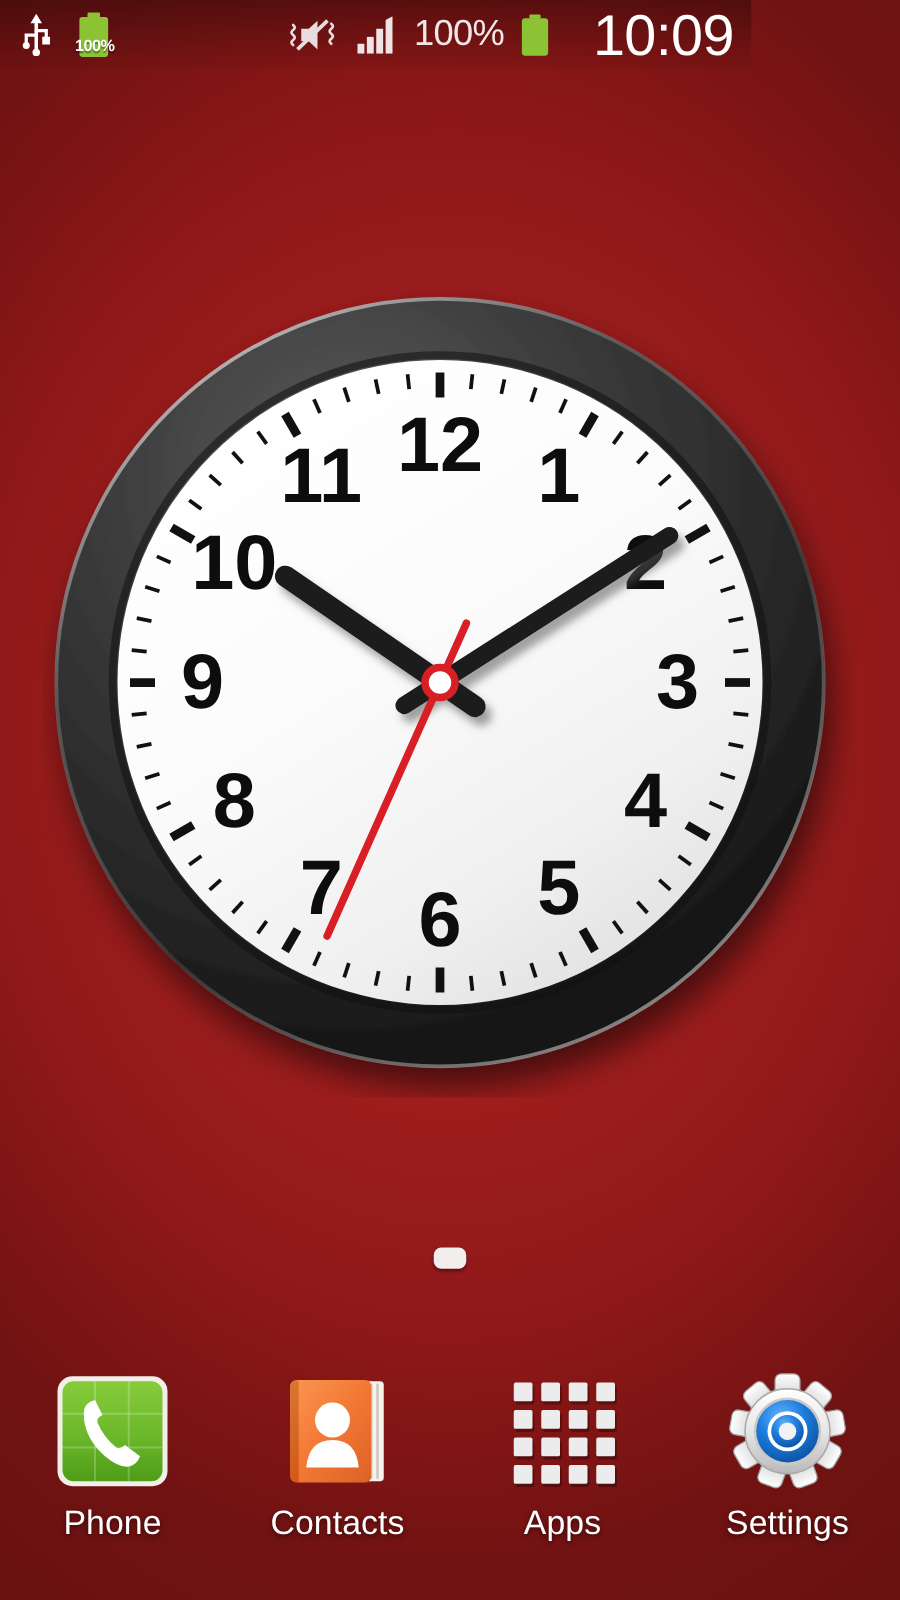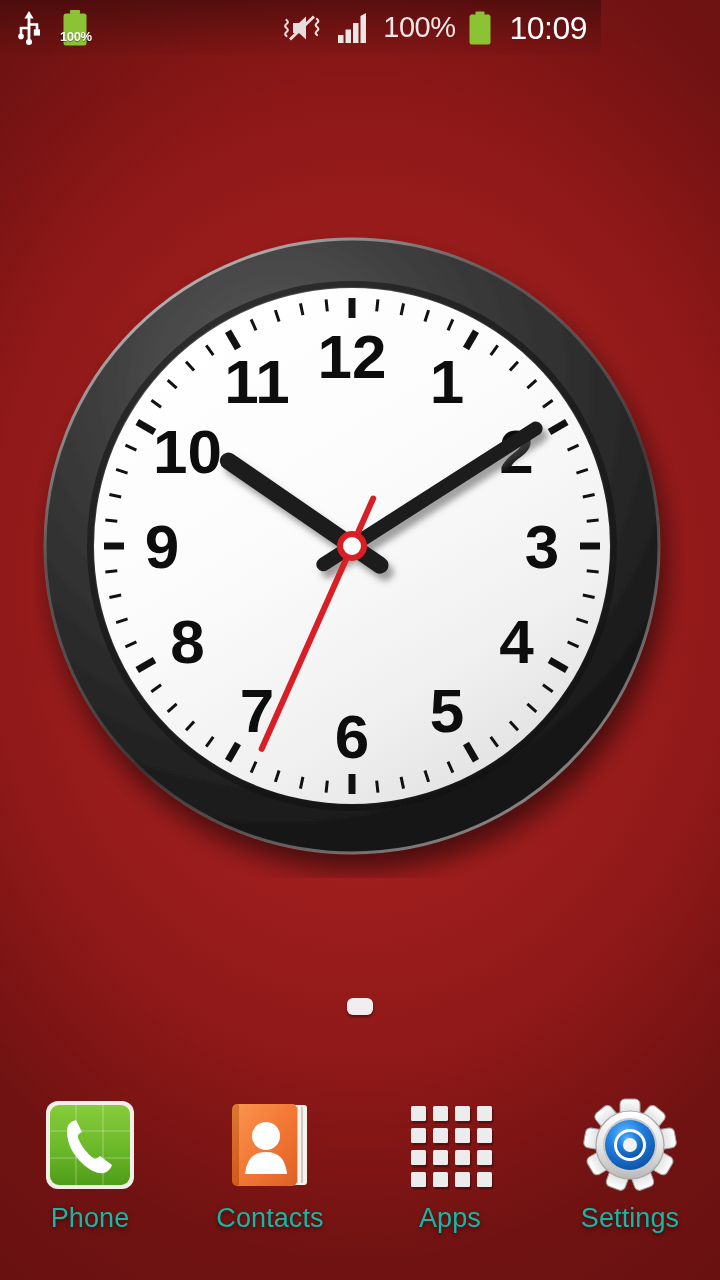--- a/index.html
+++ b/index.html
@@ -45,22 +45,22 @@
     text-shadow:0 1px 1px rgba(0,0,0,.45);
   }
   .icon-mute{ width:44px; height:34px; display:block; }
   .icon-signal{ width:34px; height:30px; display:block; }
   .sb-pct{
     font-size:29px; color:#f2e6e6; letter-spacing:-0.5px;
     font-family:"Liberation Sans", sans-serif;
   }
   .batt-right{ width:26px; height:34px; display:block; }
   .sb-clock{
-    font-size:32px; color:#ffffff; letter-spacing:-0.5px; line-height:1;
-    margin-left:4px; font-family:"Liberation Sans", sans-serif;
+    font-size:46px; color:#ffffff; letter-spacing:-0.5px; line-height:1;
+    margin-left:21px; font-family:"Liberation Sans", sans-serif;
   }
 
   
   #clock-widget{
     position:absolute;
     left:34px; top:226px;
     width:652px; height:652px;
     z-index:5;
   }
   #clock-widget svg{ width:100%; height:100%; display:block; }
@@ -82,21 +82,21 @@
     display:flex; align-items:flex-start; z-index:10;
     padding-top:14px;
   }
   .dock-item{
     flex:1 1 0; display:flex; flex-direction:column;
     align-items:center; gap:11px;
   }
   .dock-icon{ width:94px; height:94px; position:relative; display:block; }
   .dock-icon svg{ width:100%; height:100%; display:block; }
   .dock-label{
-    font-size:27px; color:#14b8a6;
+    font-size:27px; color:#ffffff;
     text-shadow:0 2px 4px rgba(0,0,0,.55);
     font-family:"Liberation Sans", sans-serif;
     letter-spacing:0.1px;
   }
 </style>
 </head>
 <body>
 
 <div id="wallpaper"></div>
 <div id="wallpaper-vignette"></div>

